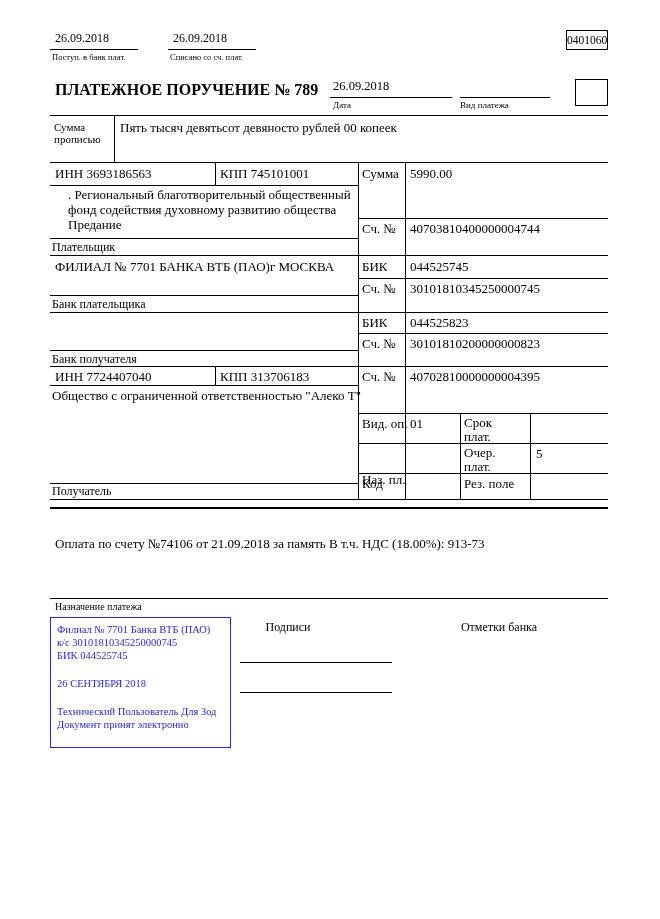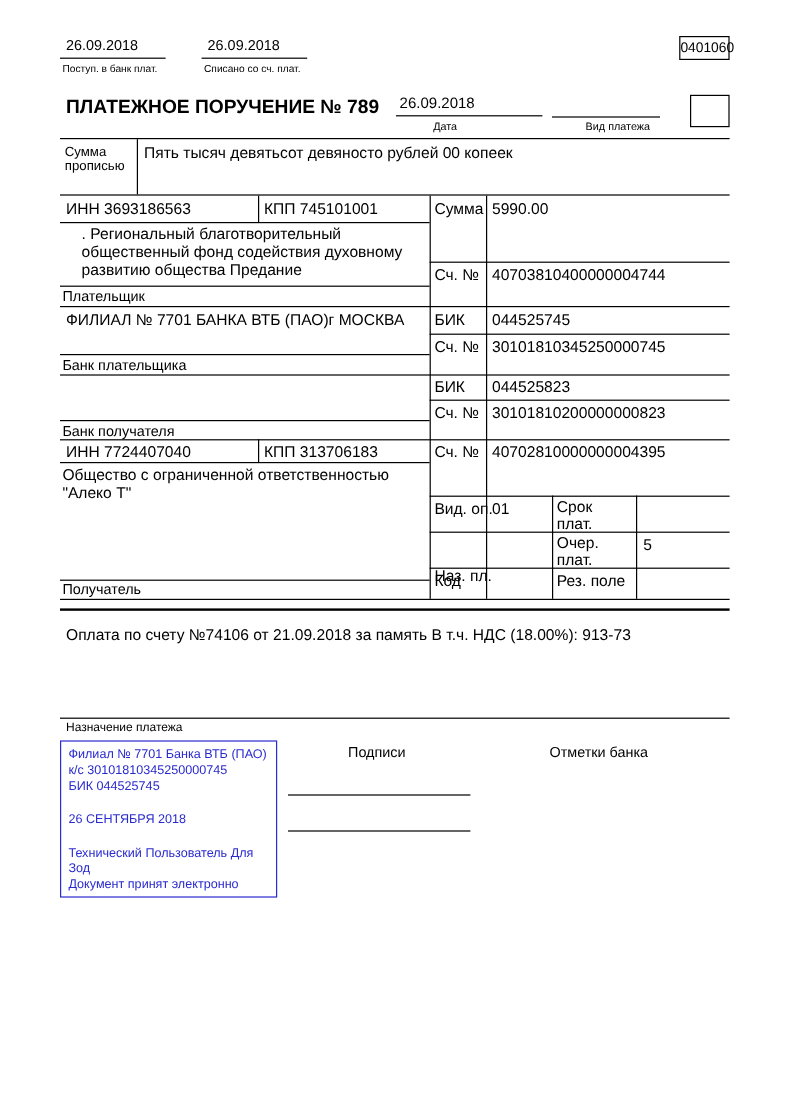--- a/index.html
+++ b/index.html
@@ -1,25 +1,25 @@
 <!DOCTYPE html>
 <html><head>
 <meta charset="utf-8">
 <style>
   * { margin:0; padding:0; box-sizing:border-box; }
   html,body { background:#fff; }
   .page {
     position:relative; width:660px; height:822px; background:#ffffff;
-    font-family:Liberation Sans, sans-serif; color:#000; font-size:13px; overflow:hidden;
+    font-family:Liberation Serif, serif; color:#000; font-size:13px; overflow:hidden;
   }
   .abs { position:absolute; }
   .hl { position:absolute; height:1px; background:#000; }
   .vl { position:absolute; width:1px; background:#000; }
   .small { font-size:8.5px; }
-  .tiny  { font-size:9px;margin-left:28px; }
+  .tiny  { font-size:9px; }
   .cap   { font-size:12px; }
   .b { font-weight:bold; }
   .wrap { line-height:15px; }
   .stamp {
     border:1px solid #2a2ad0; color:#2a2ad0;
     font-size:10.5px; line-height:13px; padding:5px 6px;
   }
   .stamp .gap { margin-top:15px; }
   .esign { border:1px solid #000; font-size:11px; line-height:13px; }
   .esign .title { text-align:center; font-weight:bold; font-size:11.5px; margin-top:5px; }
@@ -115,34 +115,34 @@
     <div class="abs" style="left:414px; top:253px; width:42px; line-height:14px;">Срок плат.</div>
     <span class="abs" style="left:312px; top:283px;margin-top:26px;">Наз. пл.</span>
     <div class="abs" style="left:414px; top:283px; width:42px; line-height:14px;">Очер. плат.</div>
     <span class="abs" style="left:486px; top:283px;">5</span>
     <span class="abs" style="left:312px; top:313px;">Код</span>
     <span class="abs" style="left:414px; top:313px;">Рез. поле</span>
   </div>
 
   <div class="abs" style="left:50px; top:507px; width:558px; height:2px; background:#000;"></div>
 
-  <div class="abs" style="left:55px; top:521px; width:540px;">Оплата по счету №74106 от 21.09.2018 за память В т.ч. НДС (18.00%): 913-73</div>
+  <div class="abs" style="left:55px; top:536px; width:540px;">Оплата по счету №74106 от 21.09.2018 за память В т.ч. НДС (18.00%): 913-73</div>
 
   <i class="hl" style="left:50px; top:598px; width:558px;"></i>
   <div class="abs" style="left:55px; top:601px; font-size:10px;">Назначение платежа</div>
 
   <div class="abs stamp" style="left:50px; top:617px; width:181px; height:131px;">
     <div>Филиал № 7701 Банка ВТБ (ПАО)</div>
     <div>к/с 30101810345250000745</div>
     <div>БИК 044525745</div>
     <div class="gap">26 СЕНТЯБРЯ 2018</div>
     <div class="gap">Технический Пользователь Для Зод</div>
     <div>Документ принят электронно</div>
   </div>
 
-  <div class="abs cap" style="left:238px; top:620px; width:100px; text-align:right;">Подписи</div>
+  <div class="abs cap" style="left:238px; top:620px; width:100px; text-align:center;">Подписи</div>
   <i class="hl" style="left:240px; top:662px; width:152px;"></i>
   <i class="hl" style="left:240px; top:692px; width:152px;"></i>
 
   <div class="abs cap" style="left:420px; top:620px; width:158px; text-align:center;">Отметки банка</div>
 
 
 </div>
 
 </body></html>

